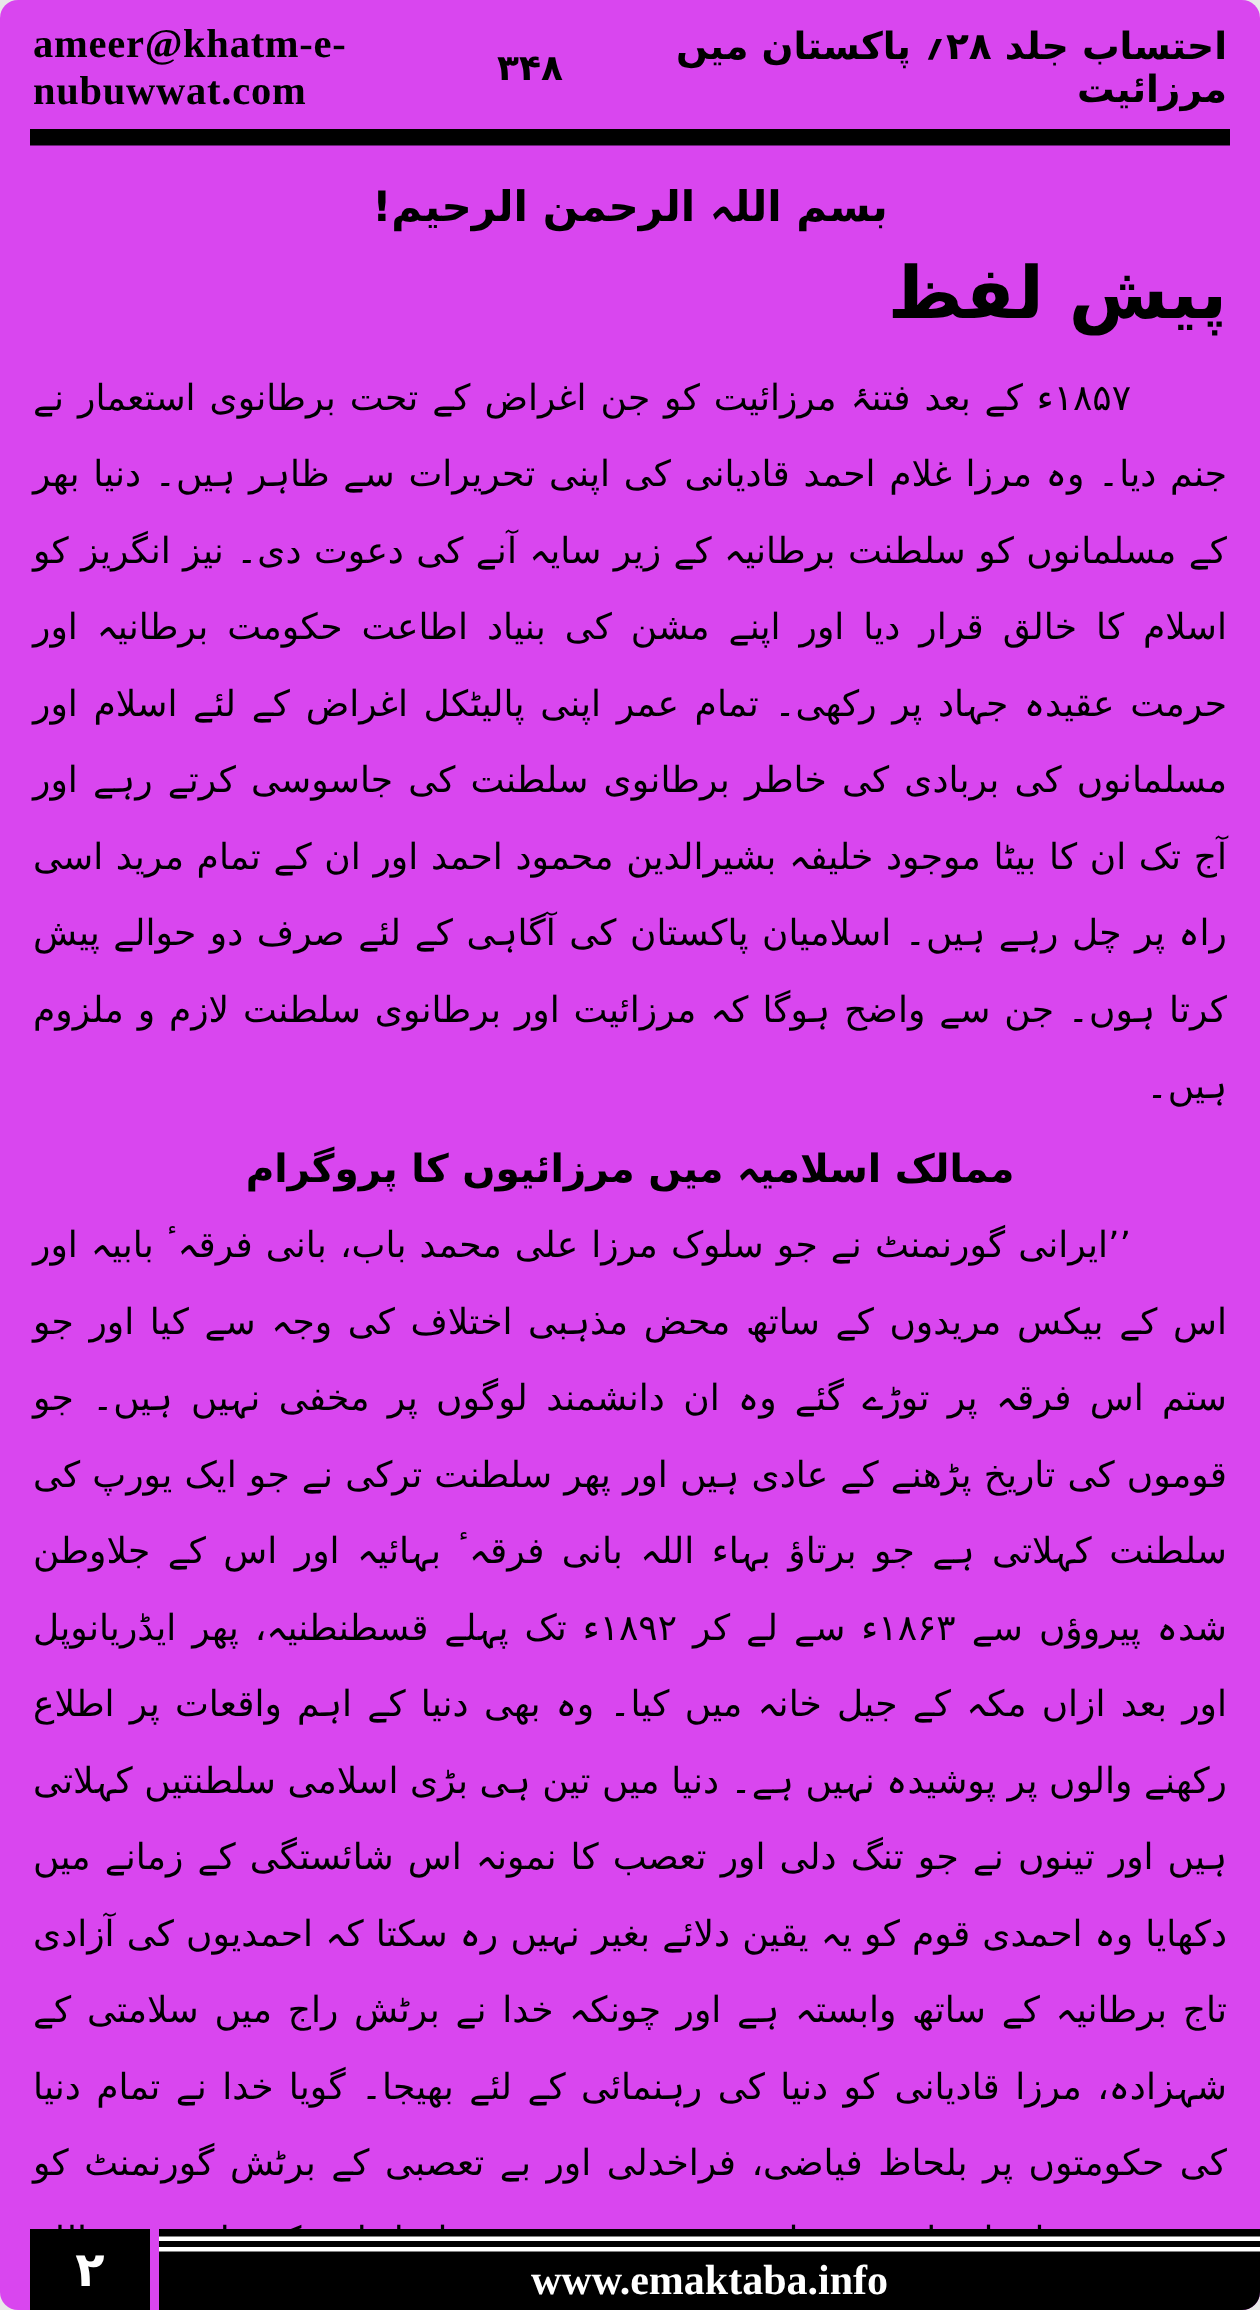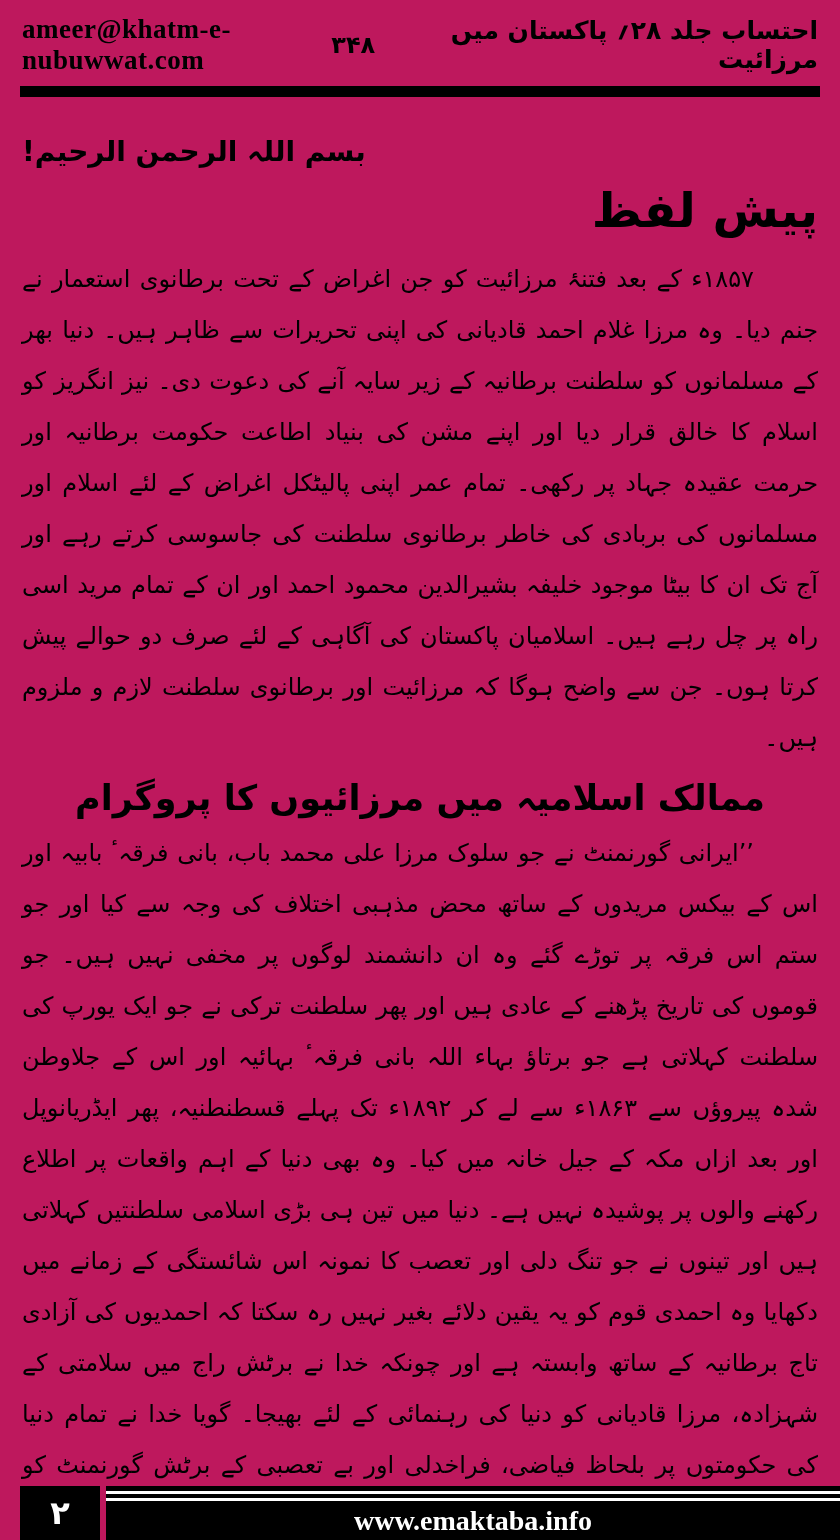--- a/index.html
+++ b/index.html
@@ -1,24 +1,25 @@
 <!DOCTYPE html>
 <html lang="ur"><head>
 <meta charset="utf-8">
 <style>
   html, body { margin: 0; padding: 0; background: #e8e8e8; }
   .page {
     position: relative;
     width: 840px;
     height: 1540px;
     margin: 0 auto;
-    background: #be185d;
+    background: #d946ef;
     color: #000000;
     overflow: hidden;
     font-family: "DejaVu Sans", sans-serif;
+    border-radius: 12px;
   }
   
   .page-header {
     display: flex;
     align-items: center;
     justify-content: space-between;
     padding: 14px 22px 0 22px;
     direction: ltr;
   }
   .header-email {
@@ -44,41 +45,41 @@
     background: #000;
     margin: 10px 20px 0 20px;
   }
   
   .body-text {
     direction: rtl;
     padding: 14px 22px 0 22px;
     text-align: justify;
   }
   .bismillah {
-    text-align: left;
+    text-align: center;
     font-weight: bold;
     font-size: 28px;
-    margin: 24px 0 6px 0;
+    margin: 10px 0 6px 0;
   }
   .heading1 {
     font-weight: bold;
     font-size: 48px;
     margin: 14px 0 16px 0;
   }
   .para {
     font-weight: normal;
     font-size: 24px;
     line-height: 51px;
     margin: 0;
     text-indent: 64px;
   }
   .heading2 {
     text-align: center;
     font-weight: bold;
-    font-size: 35px;
+    font-size: 26px;
     margin: 14px 0 10px 0;
   }
   
   .page-footer {
     position: absolute;
     left: 0; right: 0; bottom: 0;
     height: 54px;
     display: flex;
     align-items: stretch;
     padding-left: 20px;

